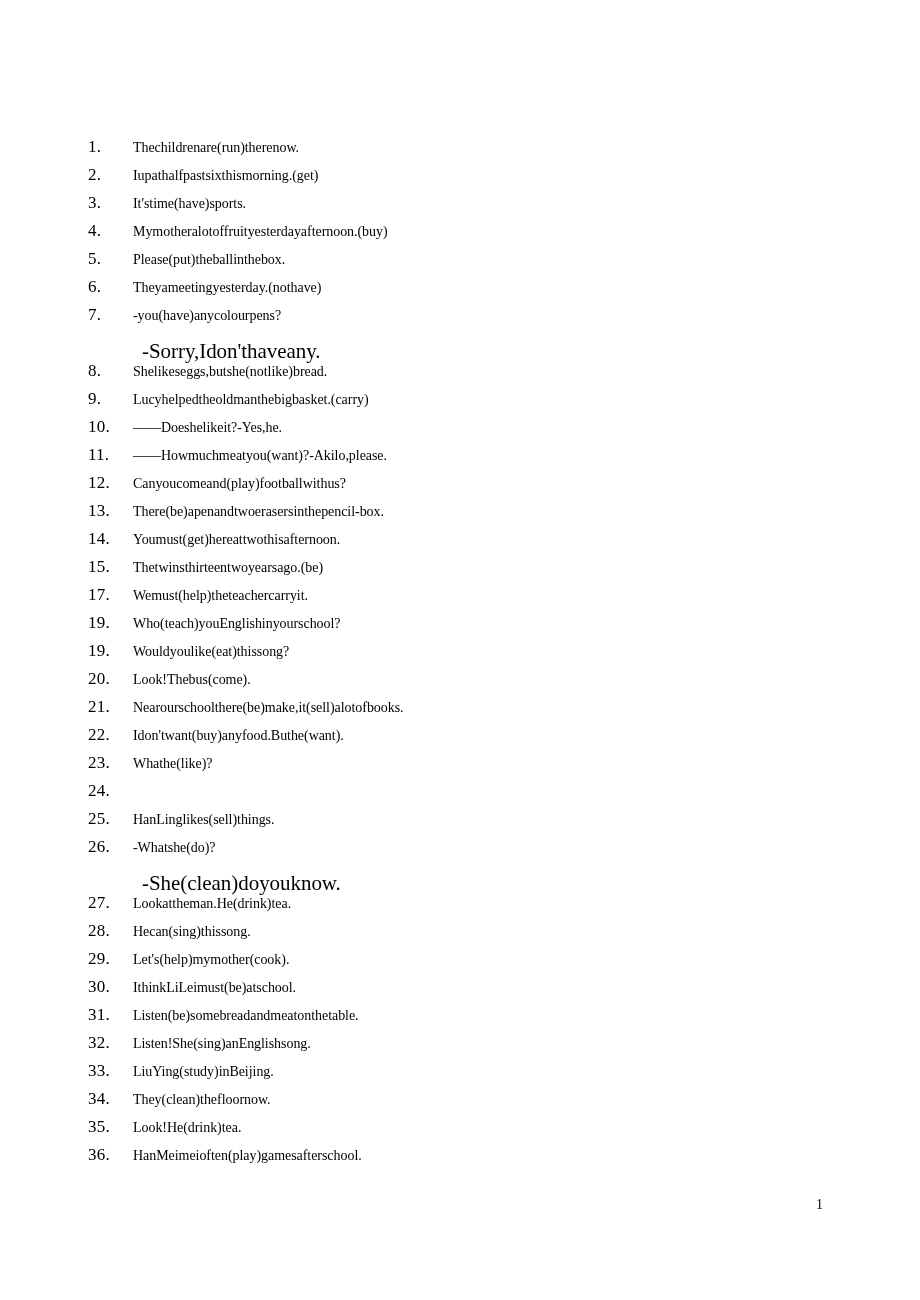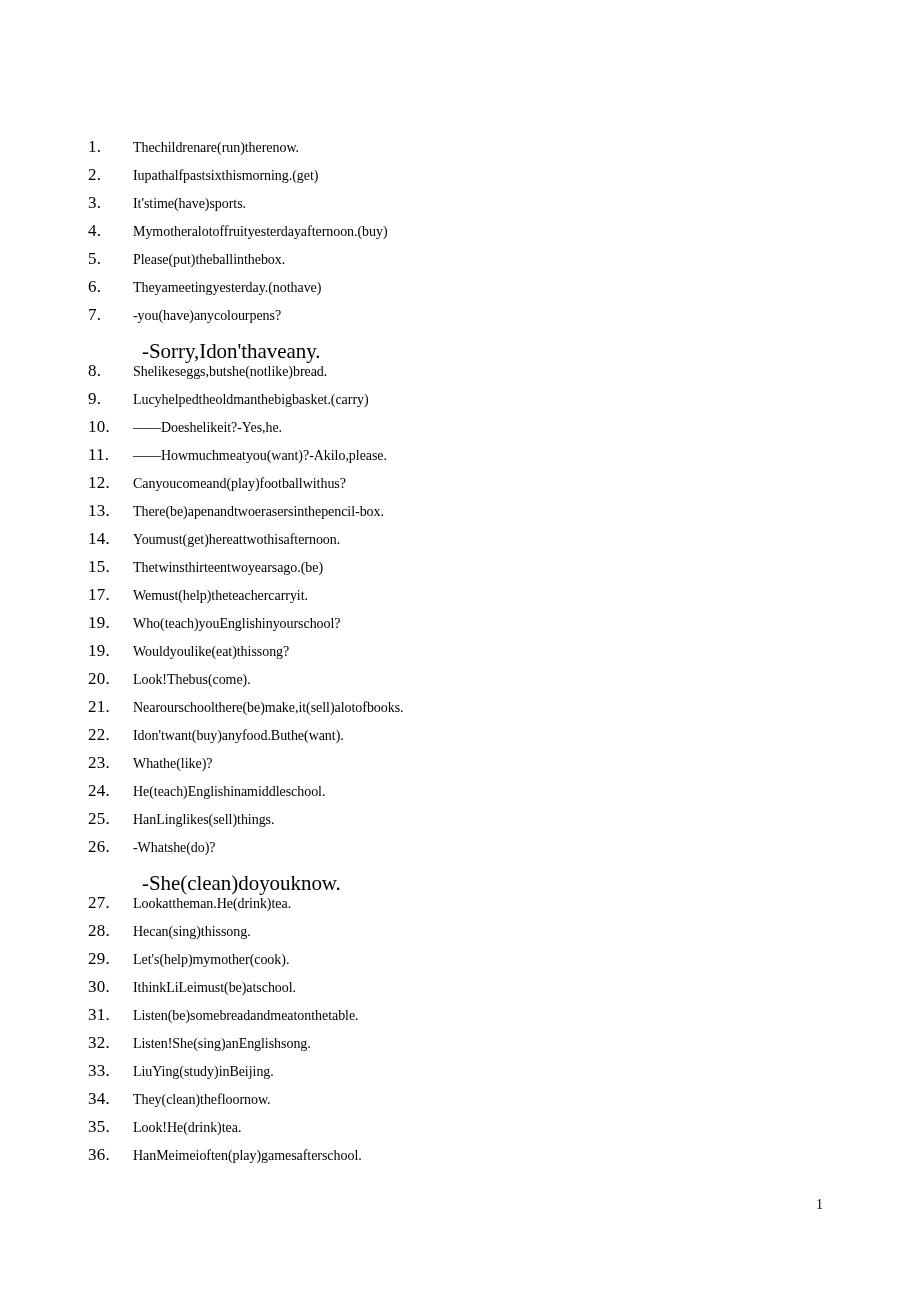--- a/index.html
+++ b/index.html
@@ -230,21 +230,20 @@
       </div>
       <div class="item">
         <div class="line">
           <span class="num wide">23.</span>
           <span class="txt">Whathe(like)?</span>
         </div>
       </div>
       <div class="item">
         <div class="line">
           <span class="num wide">24.</span>
-          <span class="txt">He(teach)Englishinamiddleschool.</span>
         </div>
       </div>
       <div class="item">
         <div class="line">
           <span class="num wide">25.</span>
           <span class="txt">HanLinglikes(sell)things.</span>
         </div>
       </div>
       <div class="item">
         <div class="line">

